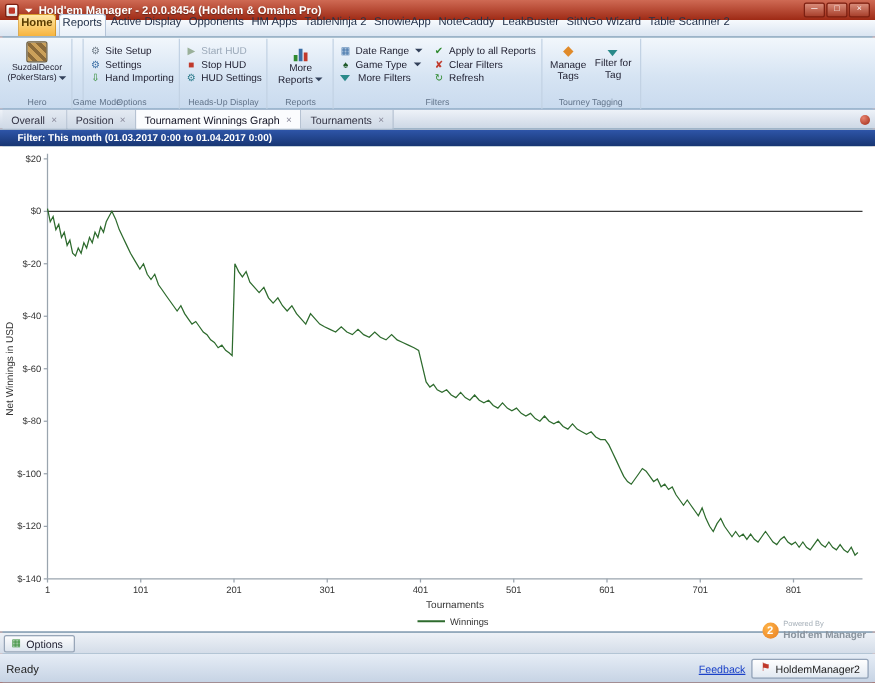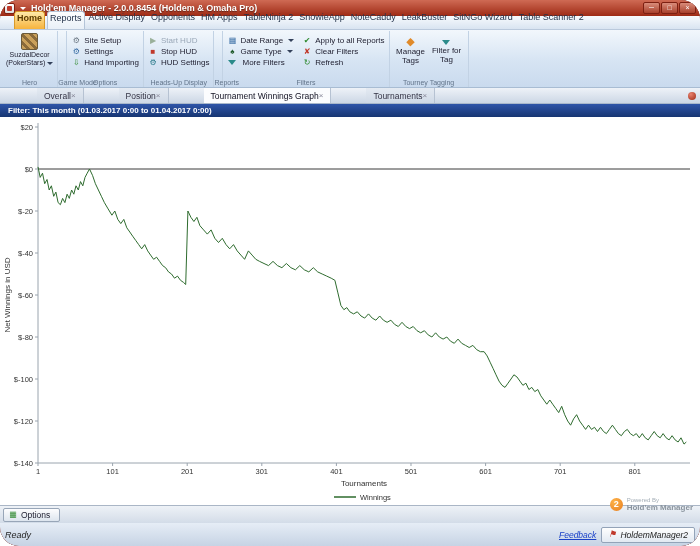--- a/index.html
+++ b/index.html
@@ -1,19 +1,19 @@
 <!DOCTYPE html>
 <html><head>
 <meta charset="utf-8">
 <style>
   *{margin:0;padding:0;box-sizing:border-box;}
   html,body{width:700px;height:546px;}
   body{font-family:"Liberation Sans",sans-serif;background:#fff;}
   .window{position:relative;width:700px;height:546px;overflow:hidden;background:#0c4a6e;
-    box-shadow:inset 2px 0 0 #a8493a, inset -2px 0 0 #a8493a, inset 0 -2px 0 #a8493a;border-radius:19px;}
+    box-shadow:inset 2px 0 0 #a8493a, inset -2px 0 0 #a8493a, inset 0 -2px 0 #a8493a;}
 
   
   .titlebar{height:16px;background:linear-gradient(#cf6a54,#9e2a15);display:flex;align-items:center;padding:0 4px;gap:3px;}
   .app-icon{width:11px;height:11px;background:linear-gradient(#ffffff,#dddddd);border:1px solid #7c2012;border-radius:2px;position:relative;flex:0 0 auto;}
   .app-icon::after{content:"";position:absolute;inset:2px;background:#c0392b;border-radius:1px;}
   .caret{display:inline-block;width:0;height:0;border-left:3px solid transparent;border-right:3px solid transparent;border-top:3px solid #33415a;vertical-align:middle;margin-left:2px;}
   .caret.white{border-top-color:#fff;}
   .title{color:#fff;font-size:9px;font-weight:bold;text-shadow:0 1px 1px rgba(0,0,0,.45);flex:1;white-space:nowrap;padding-left:2px;}
   .win-controls{display:flex;gap:1px;}
   .win-btn{width:17px;height:12px;font-size:7px;line-height:10px;text-align:center;color:#fff;background:linear-gradient(#d98c7a,#a8402c);border:1px solid #7c2012;border-radius:2px;}
@@ -45,47 +45,47 @@
   .funnel{display:inline-block;width:0;height:0;border-left:4px solid transparent;border-right:4px solid transparent;border-top:5px solid #2a8a8a;margin:0 3px 0 1px;}
   .fcols{display:flex;gap:8px;}
   .chart-icon{width:14px;height:12px;display:flex;align-items:flex-end;gap:1px;justify-content:center;}
   .chart-icon i{display:block;width:3px;background:#3a6ea5;}
   .chart-icon i:nth-child(1){height:5px;background:#2f8a2f;}
   .chart-icon i:nth-child(2){height:10px;background:#3a6ea5;}
   .chart-icon i:nth-child(3){height:7px;background:#c0392b;}
 
   
   .doctabs{height:16px;background:linear-gradient(#eef2f8,#ccd7e5);border-bottom:1px solid #a9b8cb;display:flex;align-items:stretch;padding-left:2px;position:relative;}
-  .dtab{display:flex;align-items:center;padding:0 7px;font-size:8.5px;color:#334;border-right:1px solid #b6c2d2;background:linear-gradient(#e4eaf2,#cfd9e6);white-space:nowrap;margin-left:35px;}
+  .dtab{display:flex;align-items:center;gap:5px;padding:0 7px;font-size:8.5px;color:#334;border-right:1px solid #b6c2d2;background:linear-gradient(#e4eaf2,#cfd9e6);white-space:nowrap;}
   .dtab.active{background:#fbfcfe;color:#112;}
   .dtab .x{font-size:8px;color:#889;line-height:8px;}
   .tabstrip-end{position:absolute;right:4px;top:4px;width:8px;height:8px;border-radius:50%;background:radial-gradient(circle at 35% 30%,#e8826f,#9e2a15);}
 
   
-  .filterbar{height:13px;background:linear-gradient(#2e55a8,#173572);color:#fff;font-size:8px;font-weight:bold;line-height:13px;padding-left:8px;white-space:nowrap;}
+  .filterbar{height:13px;background:linear-gradient(#2e55a8,#173572);color:#fff;font-size:8px;font-weight:bold;line-height:13px;padding-left:14px;white-space:nowrap;}
 
   
   .chart-area{height:388px;background:#fff;position:relative;}
   .chart-area svg{position:absolute;inset:0;}
   svg text{font-family:"Liberation Sans",sans-serif;}
 
   
   .watermark{position:absolute;right:7px;top:497px;display:flex;align-items:center;gap:4px;z-index:6;}
   .wm-logo{width:13px;height:13px;border-radius:50%;background:radial-gradient(circle at 35% 30%,#ffb347,#e67e22);color:#fff;font-size:9px;font-weight:bold;text-align:center;line-height:13px;}
   .wm-text{display:flex;flex-direction:column;align-items:flex-start;line-height:1.1;}
   .wm-powered{font-size:6px;color:#a4aeb7;}
   .wm-name{font-size:8px;font-weight:bold;color:#8a949e;}
 
   
   .optionsbar{height:18px;background:linear-gradient(#eef2f7,#d3dce8);border-top:1px solid #aab6c6;display:flex;align-items:center;padding-left:3px;}
   .options-btn{display:flex;align-items:center;gap:3px;font-size:8.5px;color:#223;background:linear-gradient(#fdfdfe,#dde5ee);border:1px solid #98a6b8;border-radius:2px;padding:1px 9px 1px 4px;height:14px;}
   .options-btn .gi{color:#2f8a2f;}
 
   
-  .statusbar{height:23px;background:linear-gradient(#e6edf6,#c6d3e4);display:flex;align-items:center;padding:0 5px;font-size:9px;color:#222;font-style:italic;}
+  .statusbar{height:23px;background:linear-gradient(#e6edf6,#c6d3e4);display:flex;align-items:center;padding:0 5px;font-size:9px;color:#222;}
   .sb-ready{flex:1;}
   .sb-right{display:flex;align-items:center;gap:5px;text-align:right;}
   .feedback{color:#1a41c8;text-decoration:underline;font-size:8.5px;cursor:pointer;}
   .sb-panel{display:flex;align-items:center;gap:4px;font-size:8.5px;background:linear-gradient(#fefefe,#e2e9f2);border:1px solid #93a3b8;border-radius:2px;padding:1px 6px;height:16px;white-space:nowrap;}
   .flag-icon{color:#c0392b;font-size:9px;line-height:9px;}
   .acct-icon{width:9px;height:9px;background:linear-gradient(#f0c97c,#b8863a);border:1px solid #8a6a2a;border-radius:1px;}
 </style>
 </head>
 <body>
 
@@ -161,20 +161,28 @@
         </div>
         <div class="row-btn">
           <span class="gi gear-teal">⚙</span>
           <span>HUD Settings</span>
         </div>
       </div>
       <div class="glabel">Heads-Up Display</div>
     </div>
 
     <div class="rgroup">
+      <div class="big-btn" style="width:44px;">
+        <span class="chart-icon">
+            <i></i>
+            <i></i>
+            <i></i>
+          </span>
+        <span><span>More Reports</span><i class="caret"></i></span>
+      </div>
       <div class="glabel">Reports</div>
     </div>
 
     <div class="rgroup">
       <div class="fcols">
         <div class="rows">
           <div class="row-btn">
             <span class="gi calendar">▦</span>
             <span>Date Range</span>
               <i class="caret"></i>

